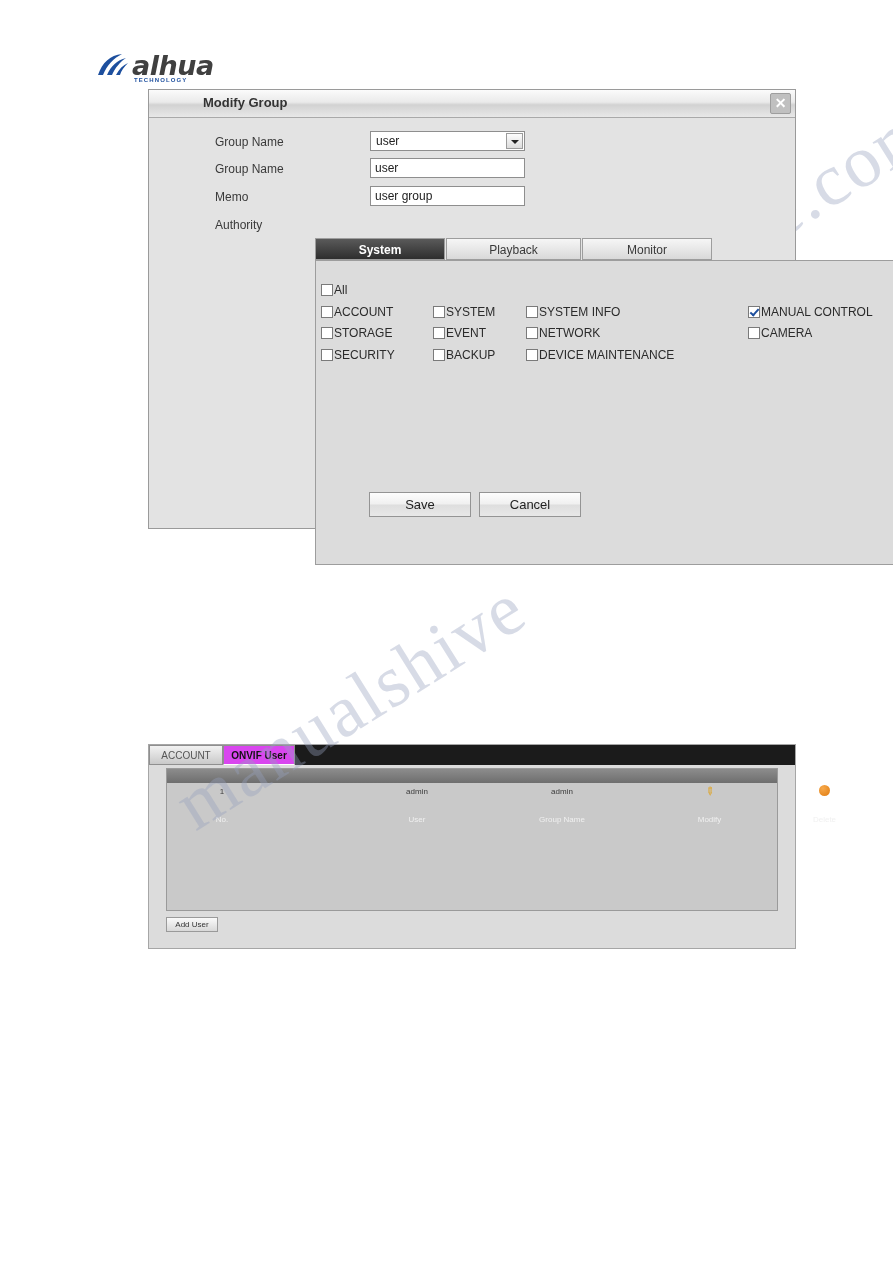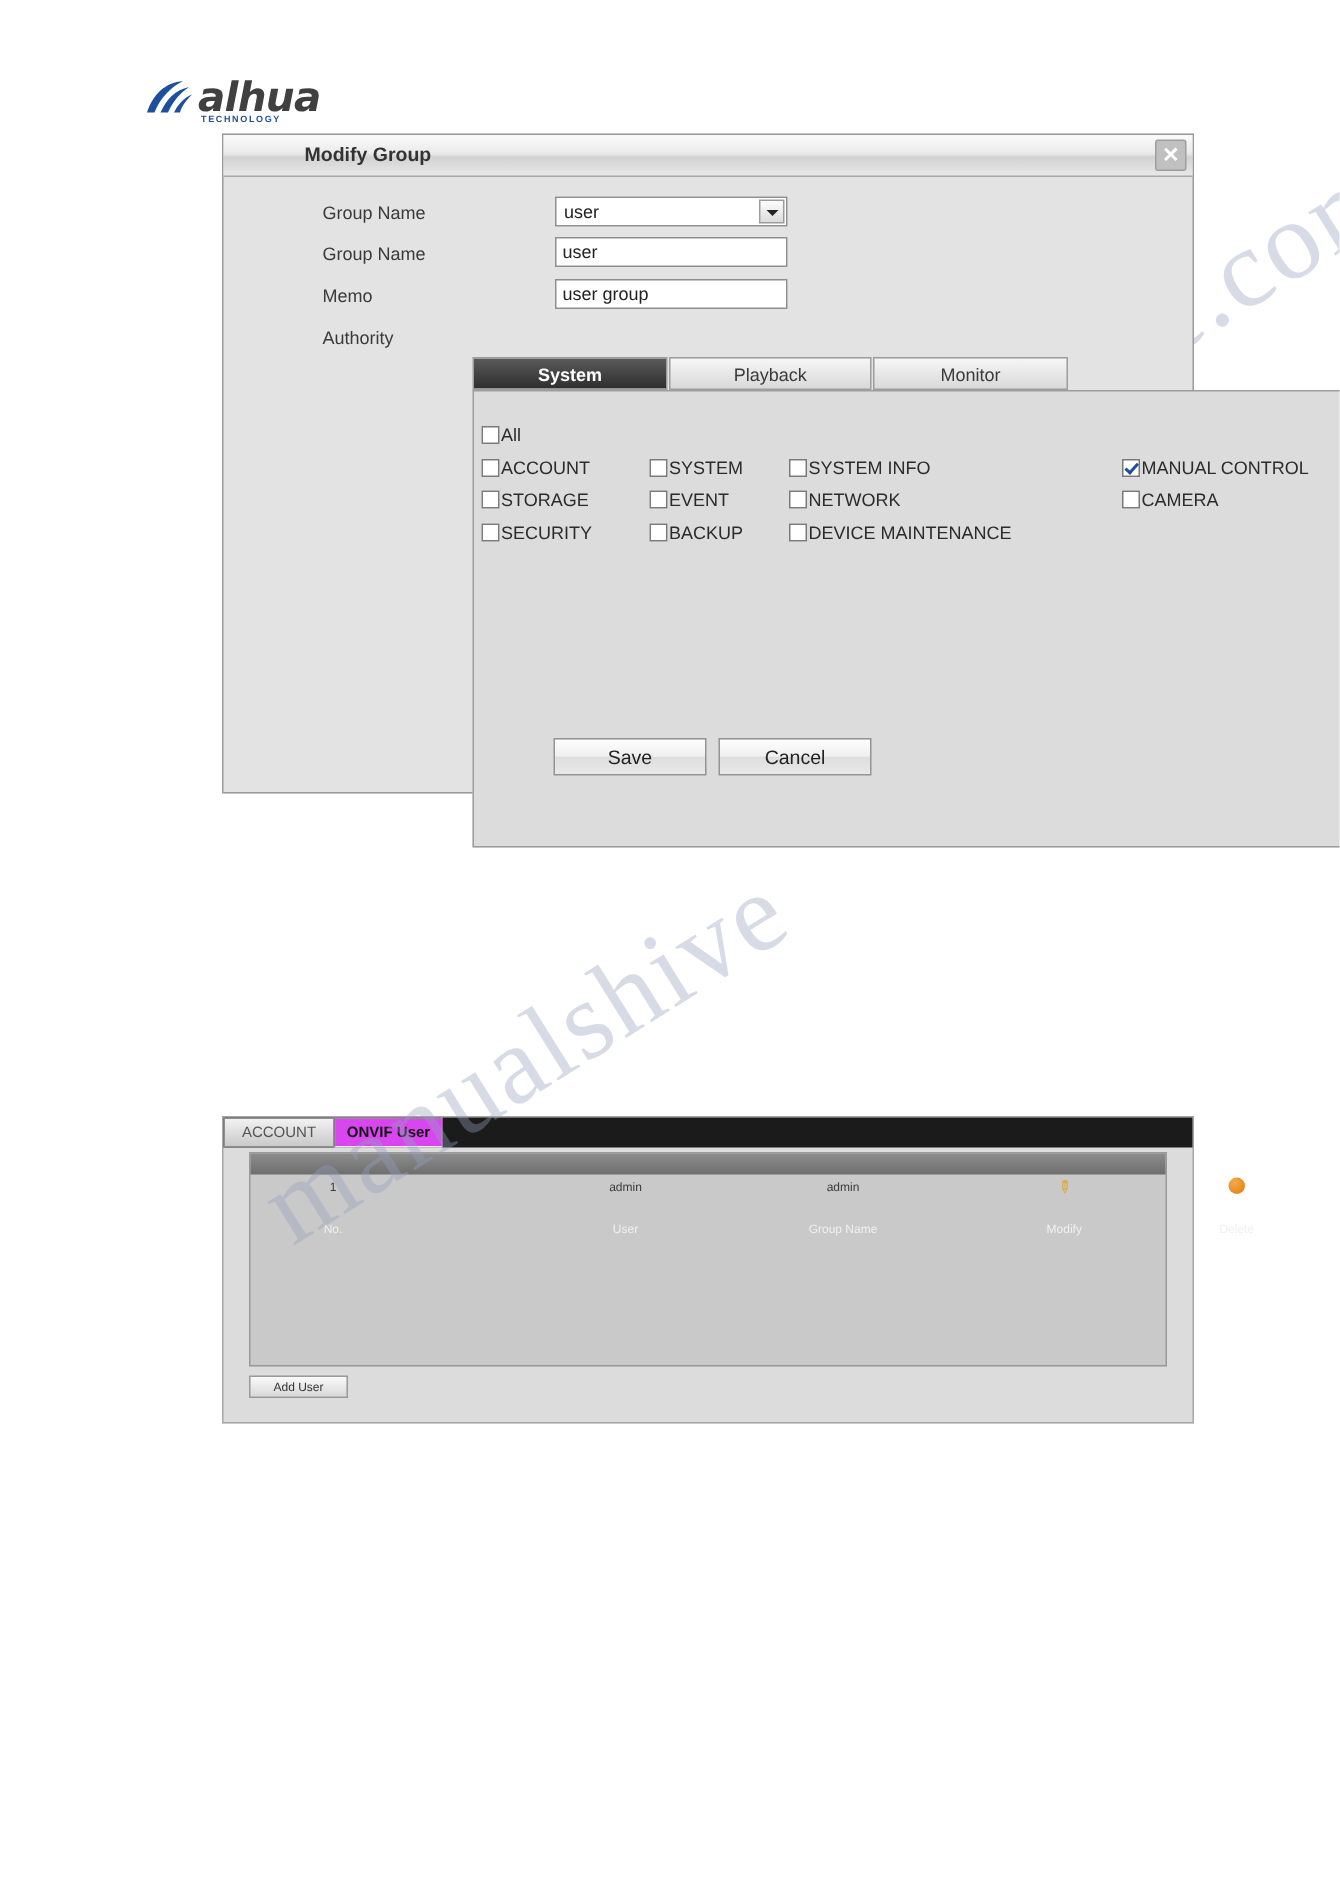--- a/index.html
+++ b/index.html
@@ -372,21 +372,21 @@
     top: 16px;
     width: 11px;
     height: 11px;
     border-radius: 50%;
     background: radial-gradient(circle at 35% 30%, #f7a94b, #e07b10);
   }
   #btn-add-user {
     position: absolute;
     left: 17px;
     top: 172px;
-    width: 66px;
+    width: 52px;
     height: 15px;
     line-height: 14px;
     text-align: center;
     font-size: 8px;
     color: #333;
     background: linear-gradient(to bottom, #fafafa, #d8d8d8);
     border: 1px solid #9a9a9a;
     box-sizing: border-box;
     cursor: pointer;
   }

